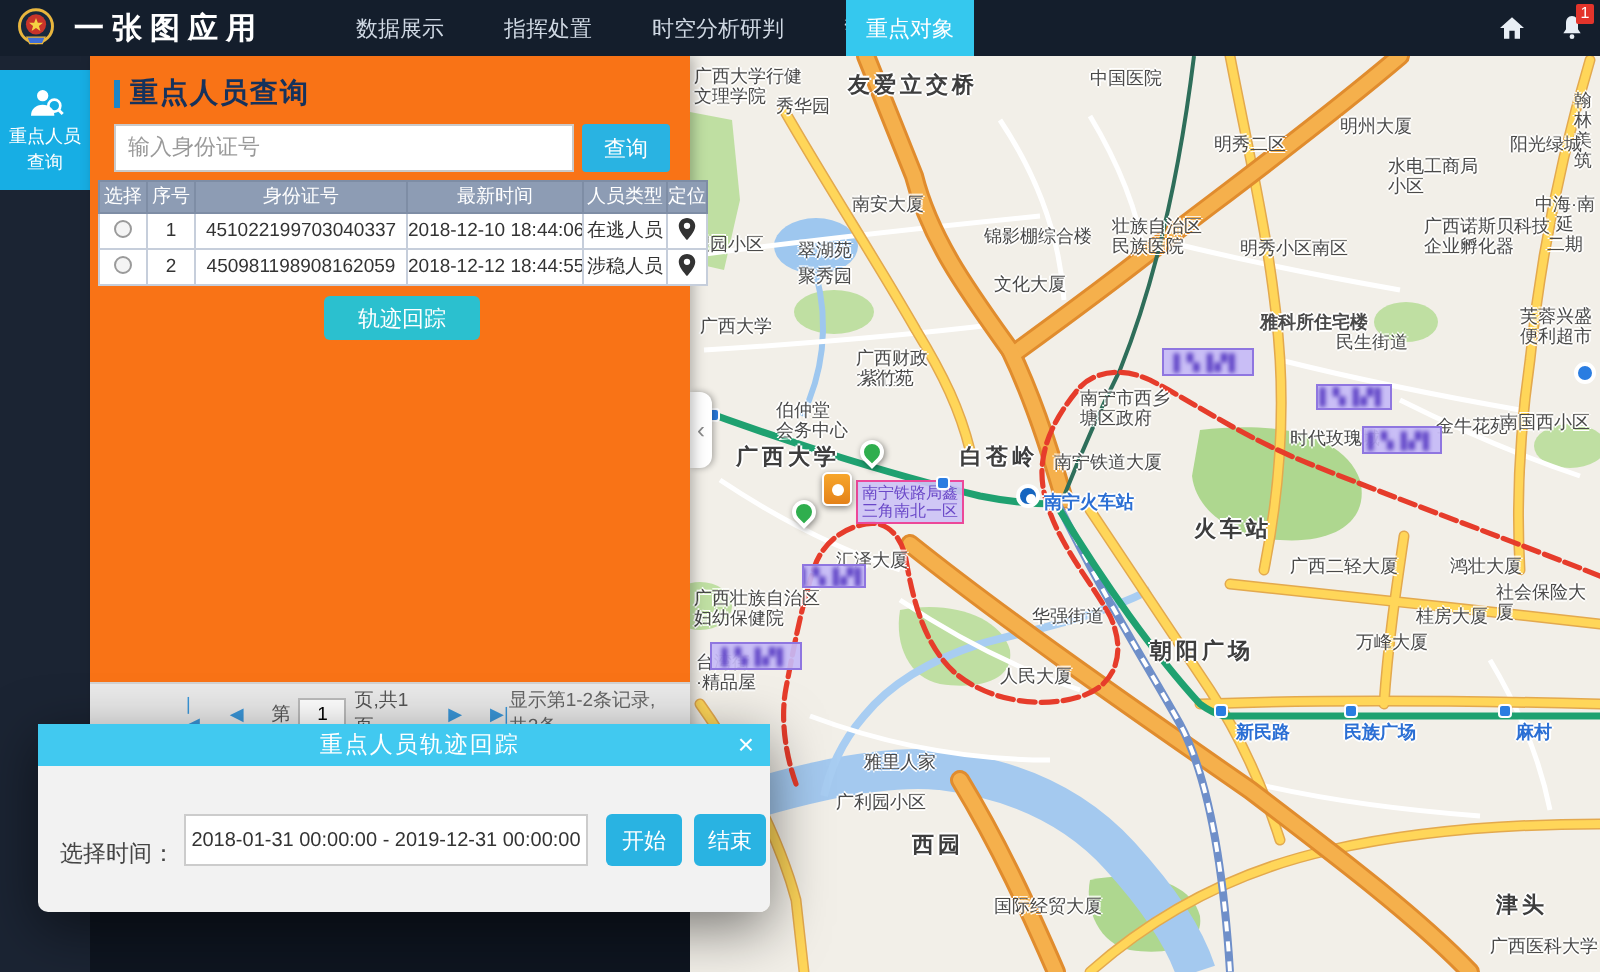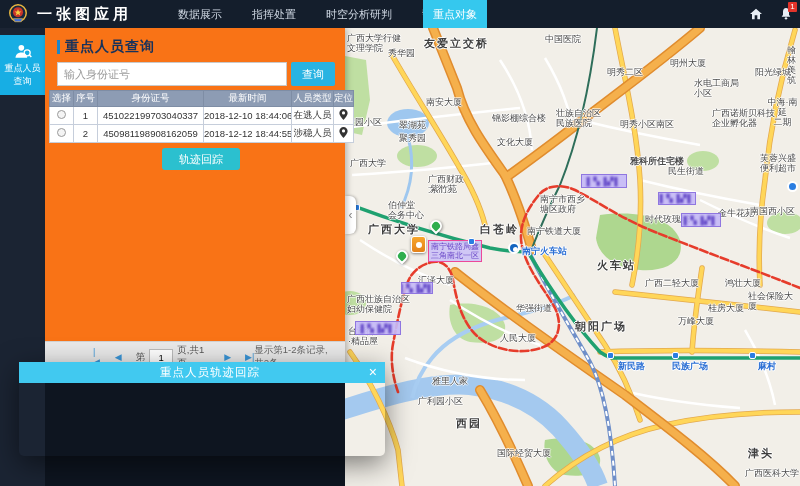--- a/index.html
+++ b/index.html
@@ -385,15 +385,21 @@
         <div class="mk mk-bluec" style="left: 442px; top: 153px;"></div>
       </div>
     <div class="map-collapse">‹</div>
   </div>
 
   <div class="modal">
     <div class="modal-head">
       <span class="modal-title">重点人员轨迹回踪</span>
       <span class="modal-close">×</span>
     </div>
+    <div class="modal-body">
+      <span class="time-label">选择时间：</span>
+      <input class="time-input" value="2018-01-31 00:00:00 - 2019-12-31 00:00:00" style="">
+      <button class="btn m-btn m-start">开始</button>
+      <button class="btn m-btn m-end">结束</button>
+    </div>
   </div>
 
 </div>
 
 </body></html>

